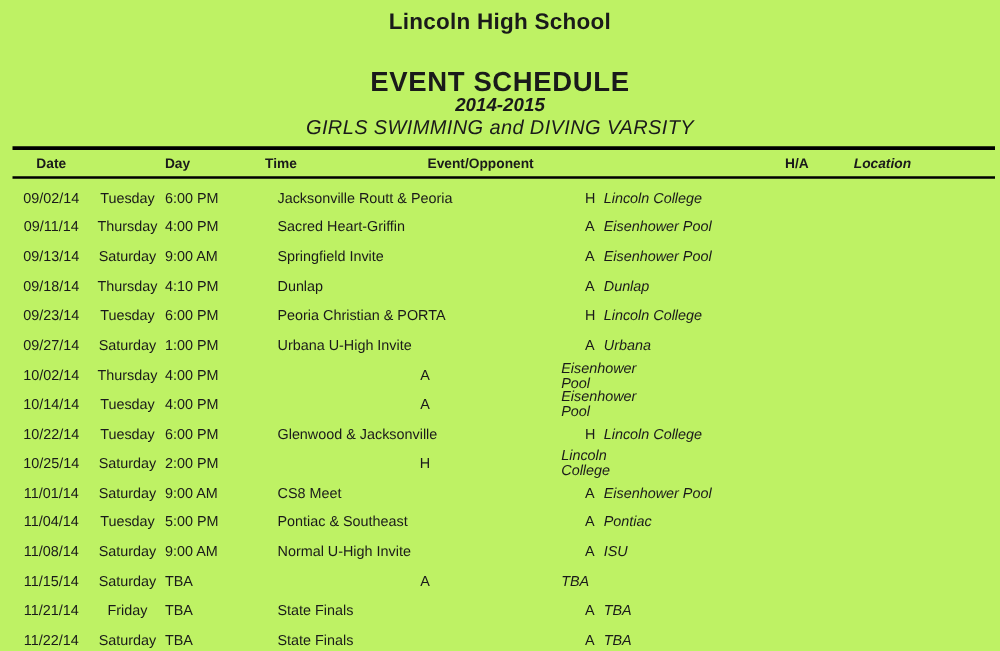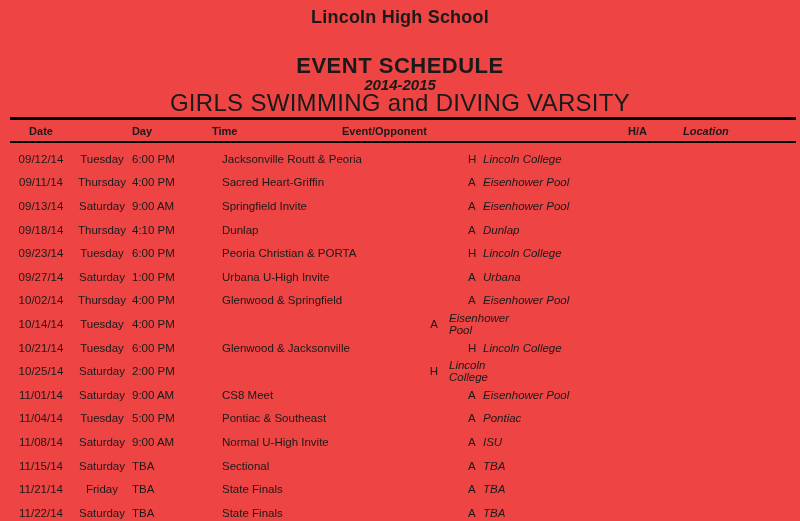--- a/index.html
+++ b/index.html
@@ -3,49 +3,49 @@
 <meta charset="utf-8">
 <style>
   * { margin: 0; padding: 0; box-sizing: border-box; }
   html, body { background: #ffffff; }
   body {
     width: 800px; height: 521px;
     font-family: "Liberation Sans", sans-serif;
     color: #1a1a1a;
     overflow: hidden;
   }
-  .page { position: relative; width: 800px; height: 521px; background: #ef4444; }
+  .page { position: relative; width: 800px; height: 521px; background: #bef264; }
 
   
   .titles { text-align: center; padding-top: 7px; }
   .school-name  { font-size: 18px; line-height: 20px; font-weight: bold; letter-spacing: 0.2px; }
   .event-title  { font-size: 22px; line-height: 23px; font-weight: bold; letter-spacing: 0.5px; margin-top: 27px; }
   .season-label { font-size: 15px; line-height: 15px; font-weight: bold; font-style: italic; }
-  .team-subtitle{ font-size: 24px; line-height: 21px; letter-spacing: 0.3px; }
+  .team-subtitle{ font-size: 16px; line-height: 21px; font-style: italic; letter-spacing: 0.3px; }
 
   
   .sched-table { margin: 4px 4px 0 10px; }
   .rule { background: #000000; }
   .rule.thick { height: 3px; }
   .rule.thin  { height: 2px; }
 
   .grid-row {
     display: grid;
     grid-template-columns: 62px 60px 80px 226px 34px 1fr;
     align-items: center;
   }
   .thead-row { height: 21px; font-size: 11px; font-weight: bold; gap: 40px; }
   .tbody { padding-top: 4px; }
   .body-row { height: 23.6px; font-size: 11.5px; }
 
   .c-date { text-align: center; }
   .c-day  { text-align: center; }
   .c-time { text-align: left; padding-right: 4px; }
   .c-event{ text-align: left;  padding-left: 10px; }
-  .c-ha   { text-align: right; margin-left: 30px; }
+  .c-ha   { text-align: center; margin-left: 30px; }
   .c-loc  { text-align: left;  padding-left: 11px; font-style: italic; }
 </style>
 </head>
 <body>
 
 <div class="page">
 
   <div class="titles">
     <div class="school-name">Lincoln High School</div>
     <div class="event-title">EVENT SCHEDULE</div>
@@ -62,21 +62,21 @@
       <div class="c-time">Time</div>
       <div class="c-event">Event/Opponent</div>
       <div class="c-ha">H/A</div>
       <div class="c-loc">Location</div>
     </div>
 
     <div class="rule thin"></div>
 
     <div class="tbody">
         <div class="grid-row body-row">
-    <div class="c-date">09/12/14</div>
+    <div class="c-date">09/02/14</div>
     <div class="c-day">Tuesday</div>
     <div class="c-time">6:00 PM</div>
     <div class="c-event">Jacksonville Routt &amp; Peoria</div>
     <div class="c-ha">H</div>
     <div class="c-loc">Lincoln College</div>
   </div>
         <div class="grid-row body-row">
     <div class="c-date">09/11/14</div>
     <div class="c-day">Thursday</div>
     <div class="c-time">4:00 PM</div>
@@ -113,33 +113,32 @@
     <div class="c-day">Saturday</div>
     <div class="c-time">1:00 PM</div>
     <div class="c-event">Urbana U-High Invite</div>
     <div class="c-ha">A</div>
     <div class="c-loc">Urbana</div>
   </div>
         <div class="grid-row body-row">
     <div class="c-date">10/02/14</div>
     <div class="c-day">Thursday</div>
     <div class="c-time">4:00 PM</div>
-    <div class="c-event">Glenwood &amp; Springfield</div>
     <div class="c-ha">A</div>
     <div class="c-loc">Eisenhower Pool</div>
   </div>
         <div class="grid-row body-row">
     <div class="c-date">10/14/14</div>
     <div class="c-day">Tuesday</div>
     <div class="c-time">4:00 PM</div>
     <div class="c-ha">A</div>
     <div class="c-loc">Eisenhower Pool</div>
   </div>
         <div class="grid-row body-row">
-    <div class="c-date">10/21/14</div>
+    <div class="c-date">10/22/14</div>
     <div class="c-day">Tuesday</div>
     <div class="c-time">6:00 PM</div>
     <div class="c-event">Glenwood &amp; Jacksonville</div>
     <div class="c-ha">H</div>
     <div class="c-loc">Lincoln College</div>
   </div>
         <div class="grid-row body-row">
     <div class="c-date">10/25/14</div>
     <div class="c-day">Saturday</div>
     <div class="c-time">2:00 PM</div>
@@ -167,21 +166,20 @@
     <div class="c-day">Saturday</div>
     <div class="c-time">9:00 AM</div>
     <div class="c-event">Normal U-High Invite</div>
     <div class="c-ha">A</div>
     <div class="c-loc">ISU</div>
   </div>
         <div class="grid-row body-row">
     <div class="c-date">11/15/14</div>
     <div class="c-day">Saturday</div>
     <div class="c-time">TBA</div>
-    <div class="c-event">Sectional</div>
     <div class="c-ha">A</div>
     <div class="c-loc">TBA</div>
   </div>
         <div class="grid-row body-row">
     <div class="c-date">11/21/14</div>
     <div class="c-day">Friday</div>
     <div class="c-time">TBA</div>
     <div class="c-event">State Finals</div>
     <div class="c-ha">A</div>
     <div class="c-loc">TBA</div>

